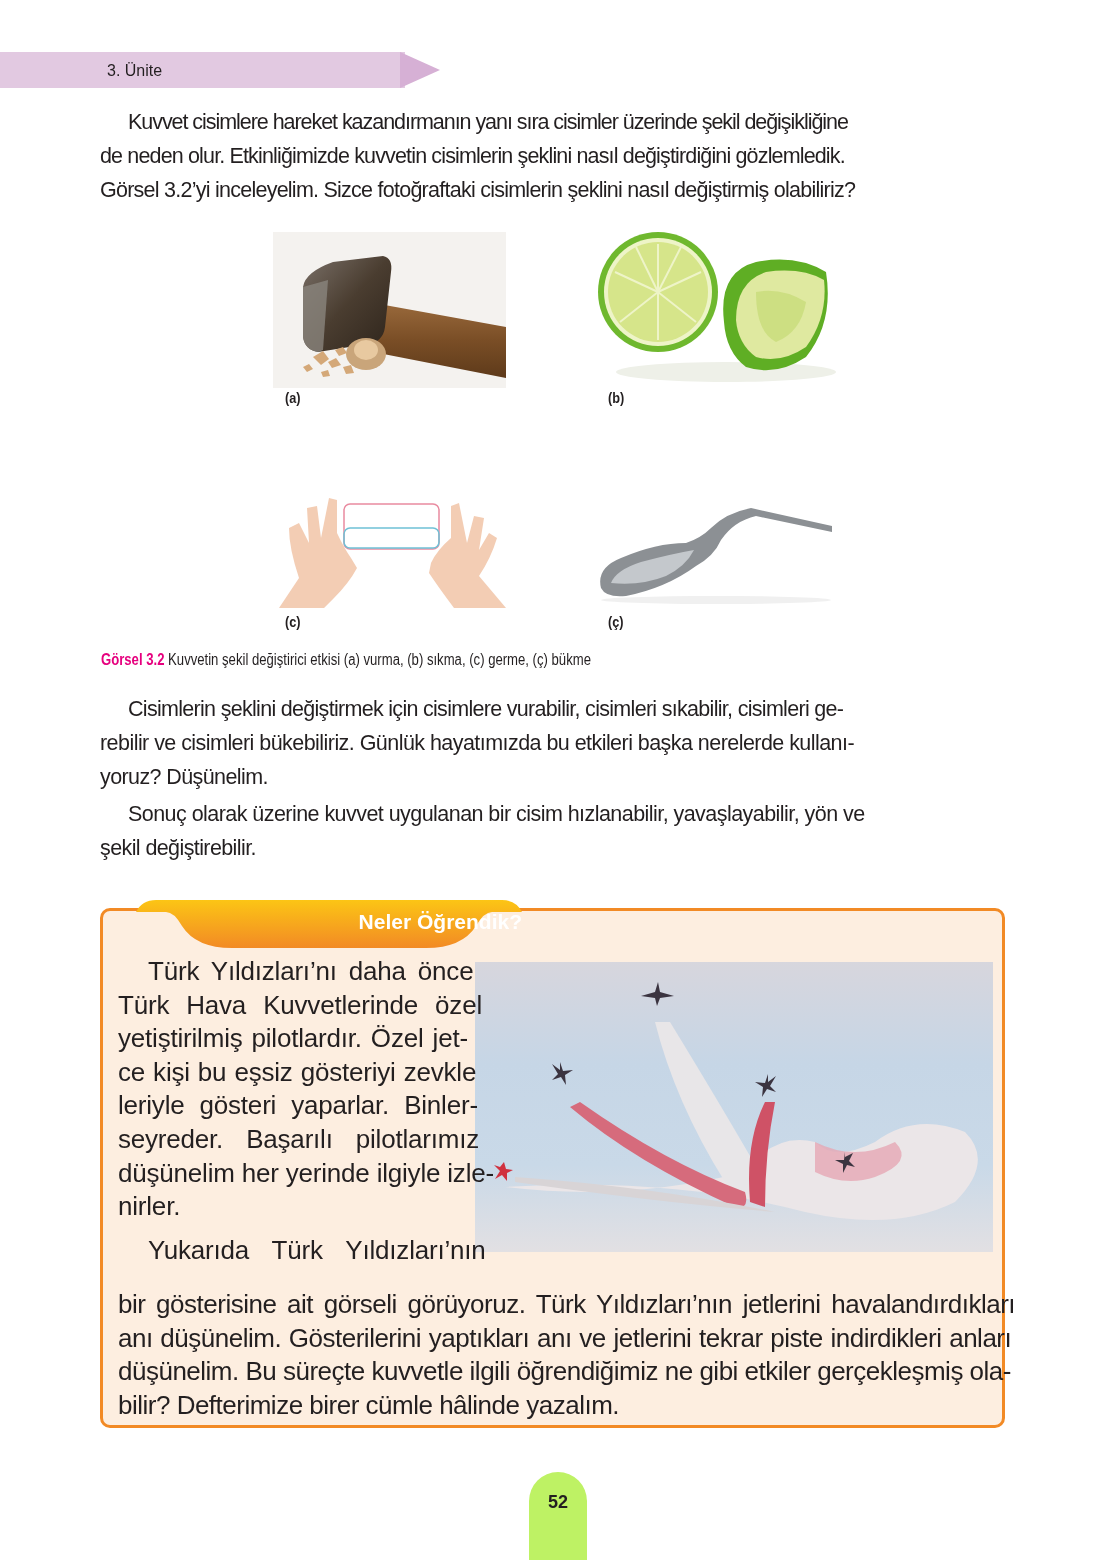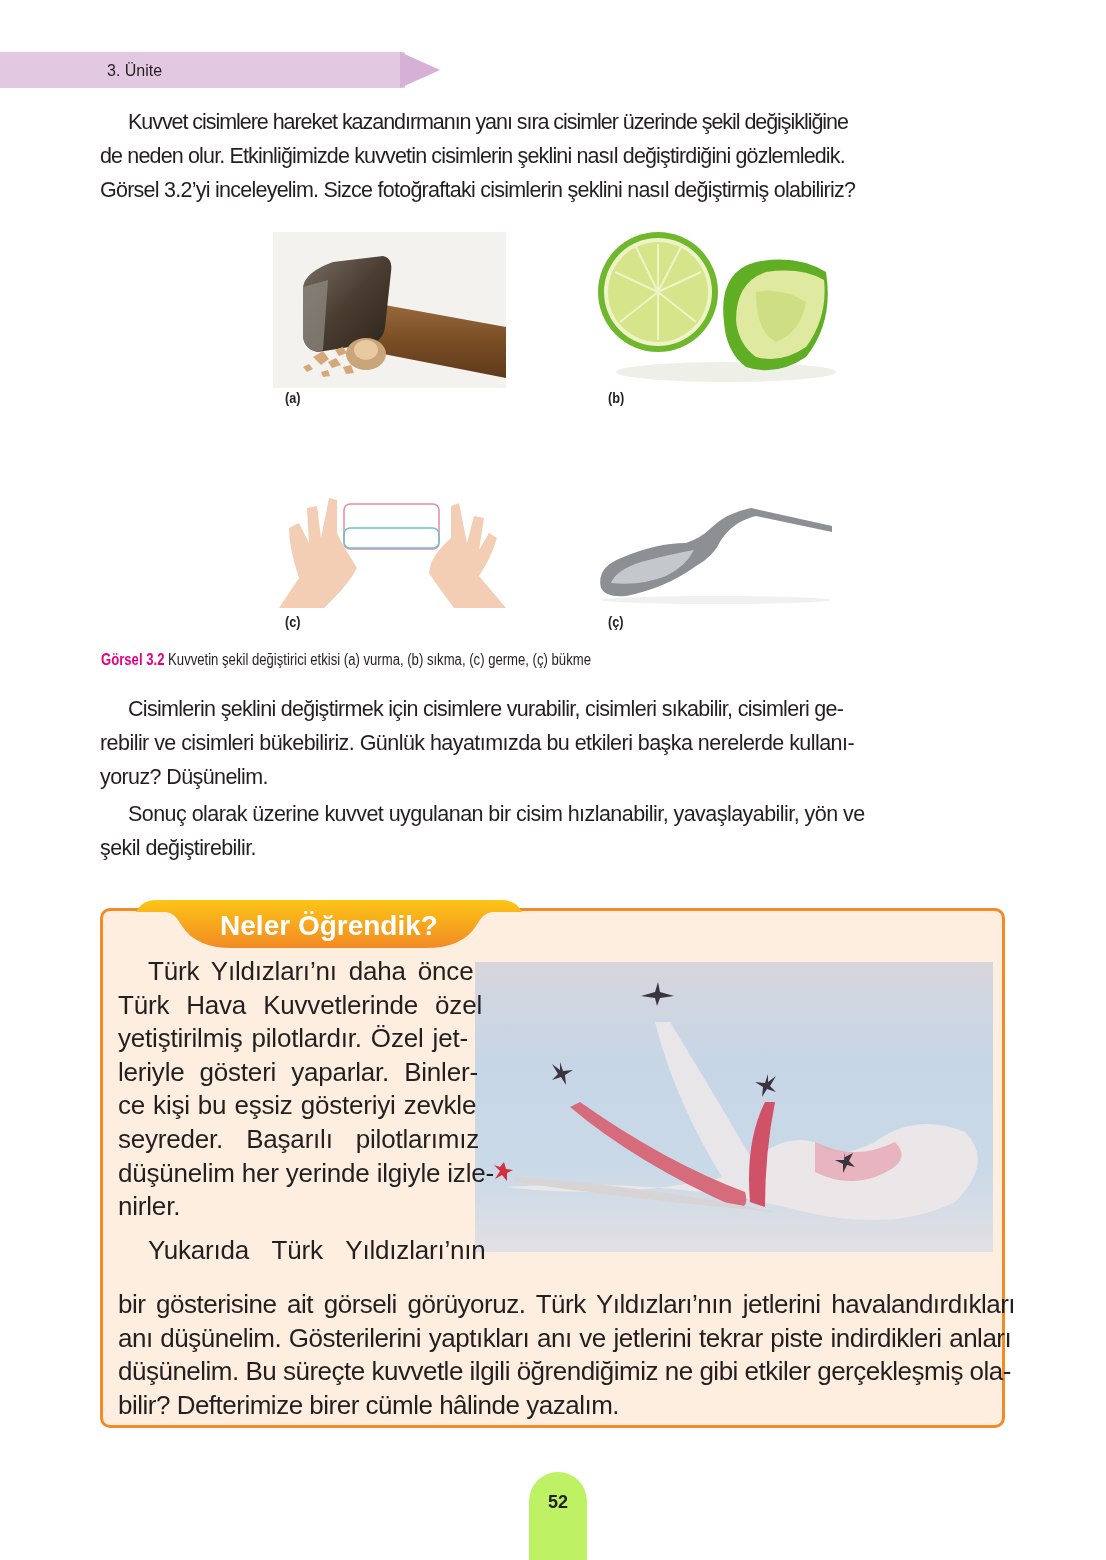--- a/index.html
+++ b/index.html
@@ -19,22 +19,22 @@
 
   .fig { position: absolute; overflow: hidden; }
   .fig-label { position: absolute; font-family: "Liberation Sans", sans-serif; font-weight: bold; font-size: 15px; color: #231f20; transform: scaleX(0.85); transform-origin: left top; }
 
   .caption { position: absolute; left: 101px; top: 651px; font-size: 16px; white-space: nowrap; transform: scaleX(0.82); transform-origin: left top; }
   .caption .cap-num { color: #e6007e; font-weight: bold; }
 
   .box { position: absolute; left: 100px; top: 908px; width: 905px; height: 520px;
     background: #fdeee0; border: 3px solid #f28a25; border-radius: 10px; }
   .box-tab { position: absolute; left: 136px; top: 898px; width: 386px; height: 52px; }
-  .box-title { position: absolute; left: 0; top: 12px; width: 100%; text-align: center; color: #ffffff;
-    font-weight: bold; font-size: 28px; }
+  .box-title { position: absolute; left: 0; top: 12px; width: 100%; text-align: right; color: #ffffff;
+    font-weight: bold; font-size: 21px; }
 
   .box-text { position: absolute; font-size: 26px; line-height: 33.6px; color: #231f20; letter-spacing: -0.2px; }
   .box-text .line { display: flex; justify-content: space-between; white-space: nowrap; }
   .box-text .line.last { justify-content: flex-start; }
   .box-text .line span { display: inline-block; }
 
   .page-num { position: absolute; left: 529px; top: 1472px; width: 58px; height: 88px; background: #bef264;
     border-radius: 29px 29px 0 0; }
   .page-num span { position: absolute; left: 0; top: 20px; width: 100%; text-align: center; font-weight: bold; font-size: 18px; color: #231f20; }
 </style>
@@ -188,24 +188,24 @@
   <div class="line" style="padding-left:30px;">
       <span style="word-spacing:5px;">Türk Yıldızları’nı daha önce</span>
     </div>
   <div class="line">
       <span style="word-spacing:10px;">Türk Hava Kuvvetlerinde özel</span>
     </div>
   <div class="line">
       <span style="word-spacing:2px;">yetiştirilmiş pilotlardır. Özel jet-</span>
     </div>
   <div class="line">
+      <span style="word-spacing:1px;">ce kişi bu eşsiz gösteriyi zevkle</span>
+    </div>
+  <div class="line">
       <span style="word-spacing:8px;">leriyle gösteri yaparlar. Binler-</span>
-    </div>
-  <div class="line">
-      <span style="word-spacing:1px;">ce kişi bu eşsiz gösteriyi zevkle</span>
     </div>
   <div class="line">
       <span style="word-spacing:16px;">seyreder. Başarılı pilotlarımız</span>
     </div>
   <div class="line">
       <span>düşünelim her yerinde ilgiyle izle-</span>
     </div>
   <div class="line last">
       <span>nirler.</span>
     </div>

